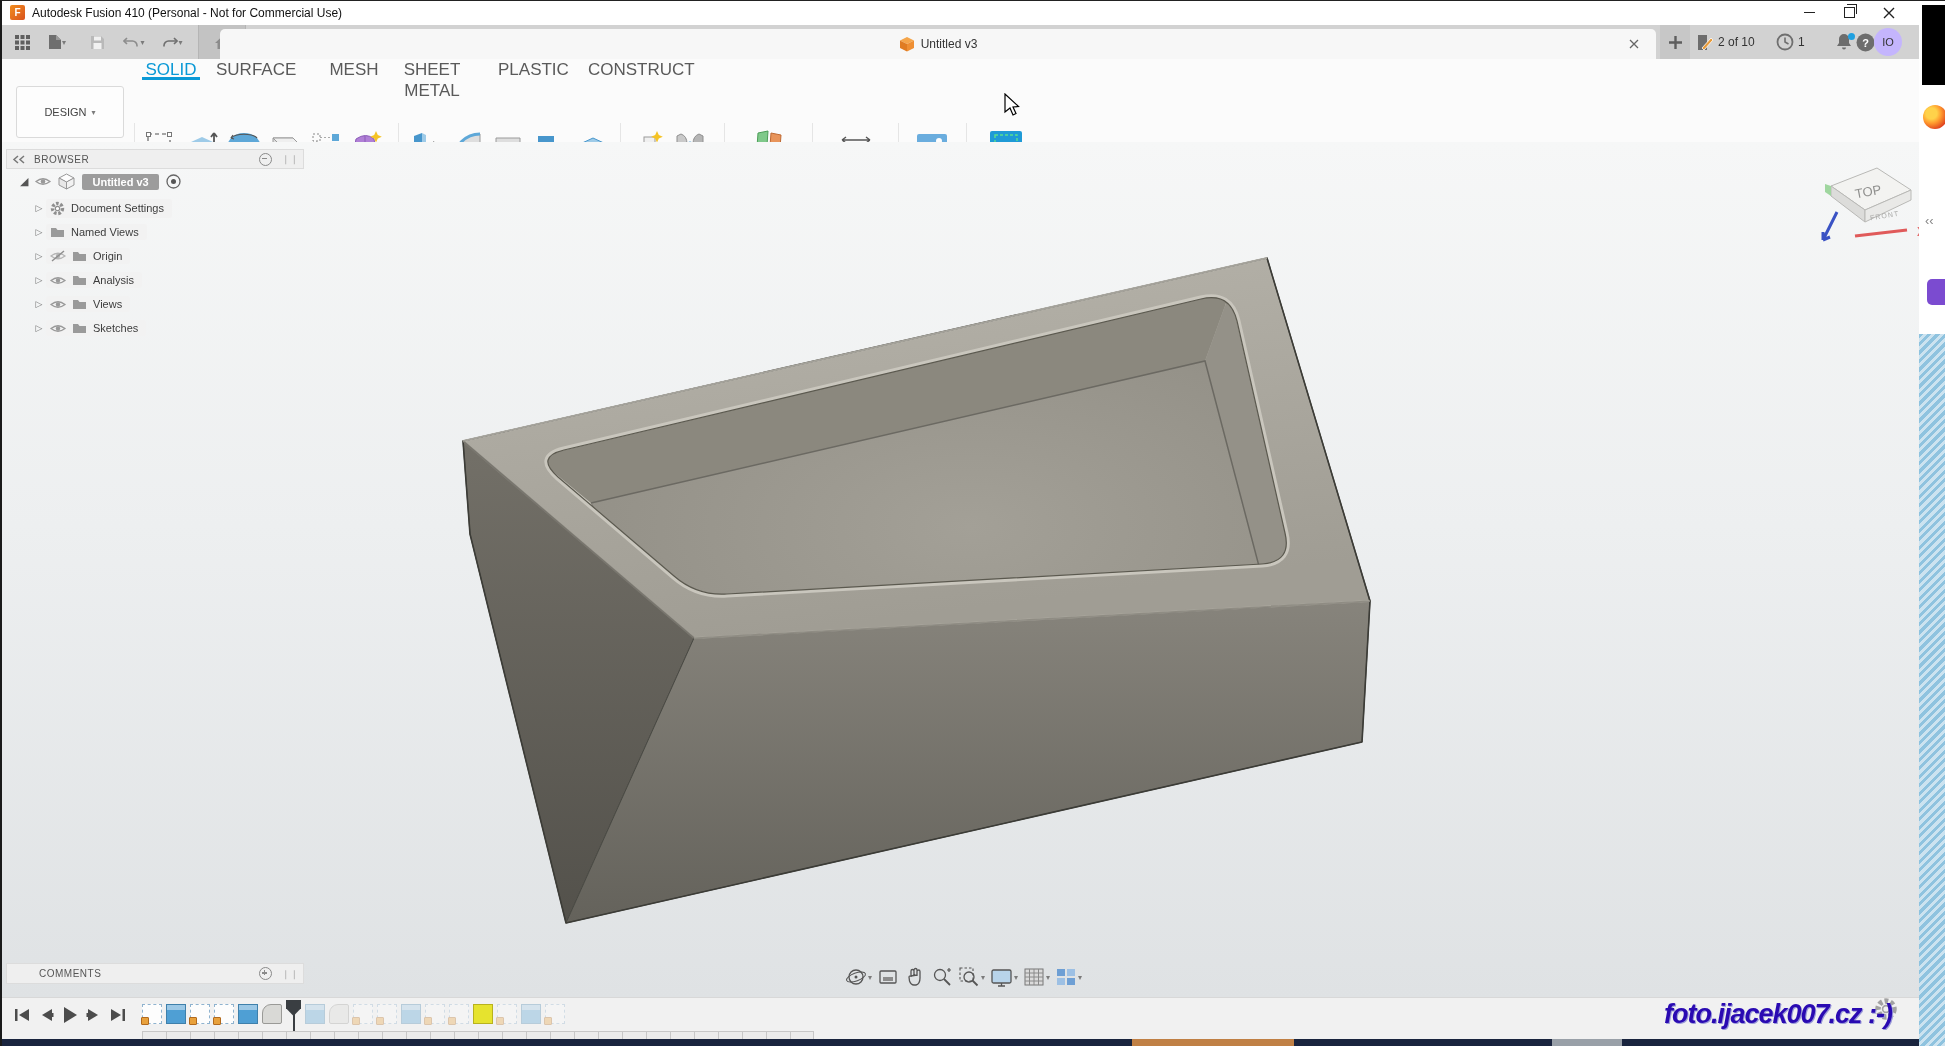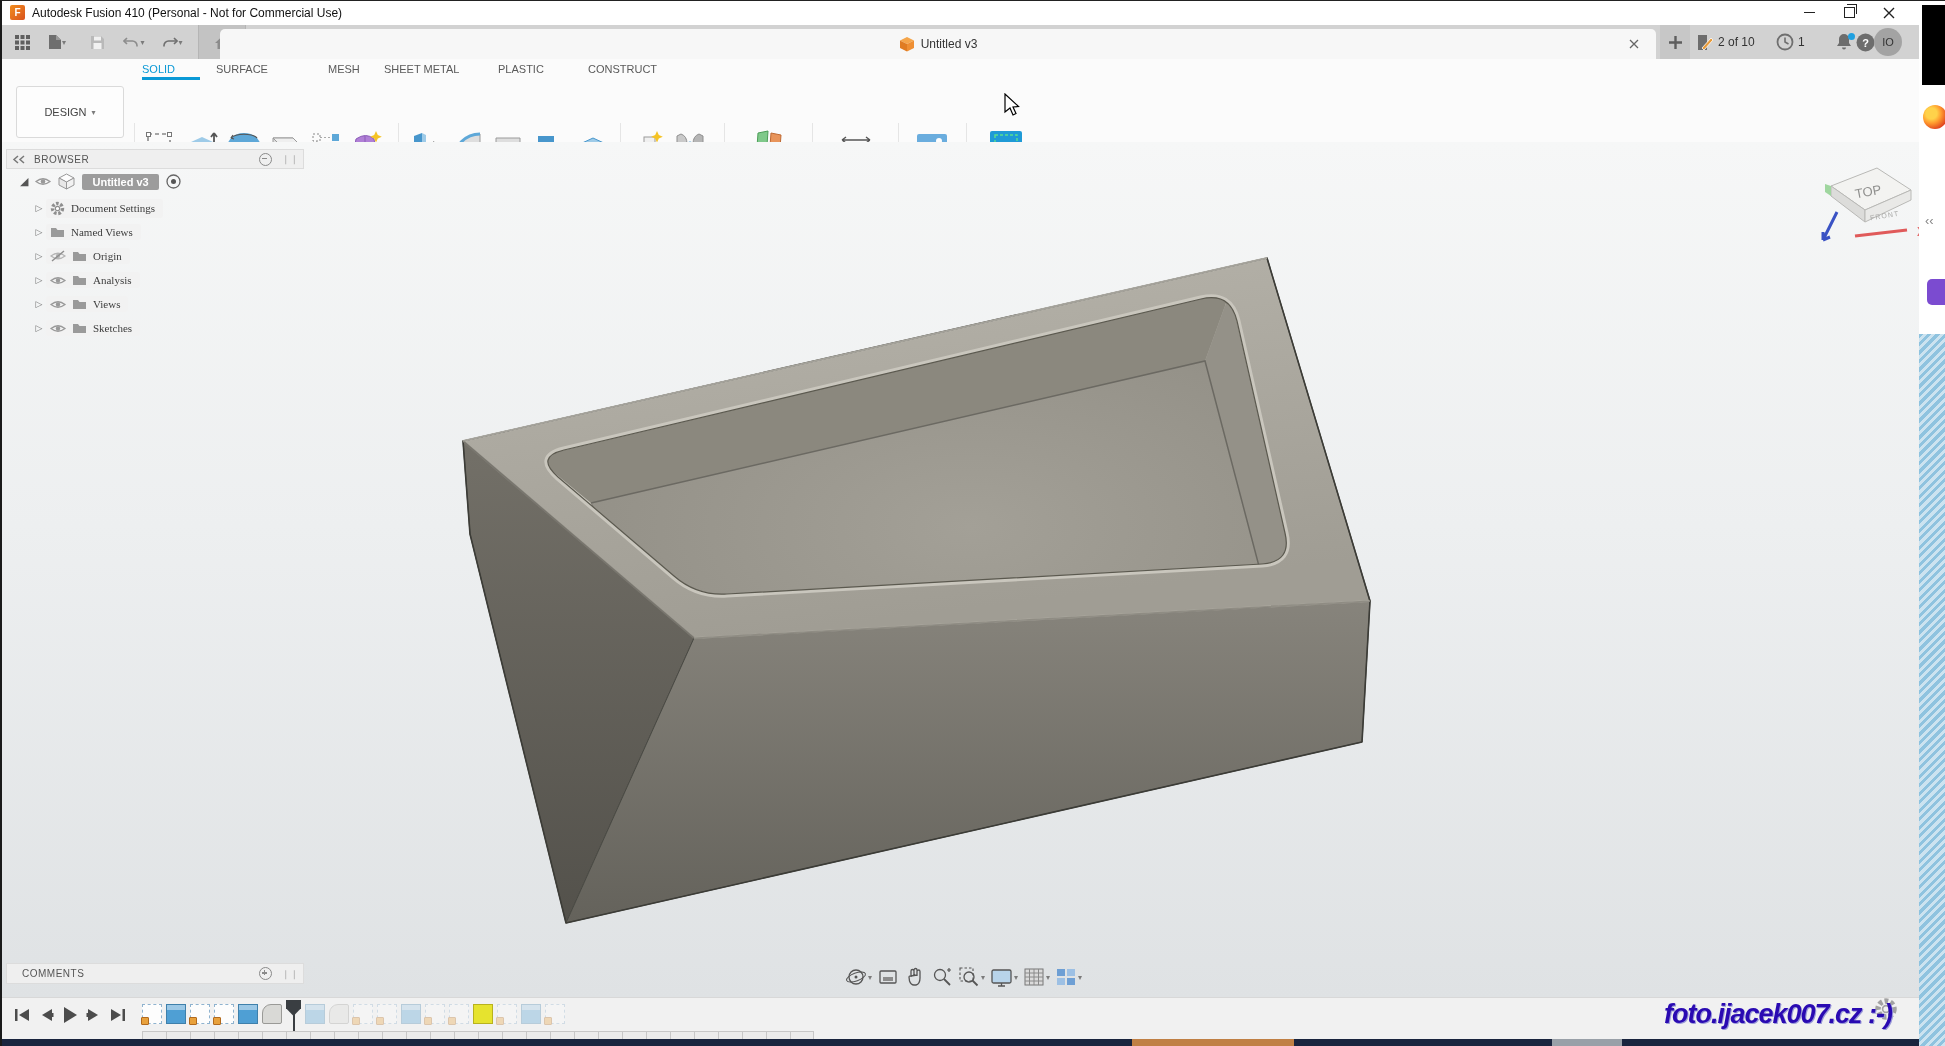--- a/index.html
+++ b/index.html
@@ -19,26 +19,26 @@
 
   
   #tabbar{position:absolute;left:0;top:24px;width:1917px;height:34px;background:#d2d2d2;}
   .qat{position:absolute;top:0;height:34px;display:flex;align-items:center;justify-content:center;}
   .caret{font-size:8px;color:#7b7b7b;}
   #home-btn{left:196px;width:46px;background:#c3c3c3;border-left:1px solid #b5b5b5;border-right:1px solid #b5b5b5;}
   #active-tab{position:absolute;left:218px;top:4px;width:1436px;height:30px;background:#f7f7f7;border-radius:5px 5px 0 0;display:flex;align-items:center;justify-content:center;gap:6px;font-size:12px;color:#333;}
   #tab-close{position:absolute;right:14px;top:7px;width:16px;height:16px;display:flex;align-items:center;justify-content:center;}
   #new-tab-btn{position:absolute;left:1658px;top:0;width:30px;height:34px;background:#c7c7c7;display:flex;align-items:center;justify-content:center;}
   .statusitem{position:absolute;top:0;height:34px;display:flex;align-items:center;gap:4px;font-size:12px;color:#333;}
-  #avatar{position:absolute;left:1872px;top:3px;width:28px;height:28px;border-radius:50%;background:#a3a3a3;display:flex;align-items:center;justify-content:center;font-size:11px;color:#333;}
+  #avatar{position:absolute;left:1872px;top:3px;width:28px;height:28px;border-radius:50%;background:#c4b5fd;display:flex;align-items:center;justify-content:center;font-size:11px;color:#333;}
   #bell-dot{position:absolute;left:14px;top:8px;width:7px;height:7px;border-radius:50%;background:#1fa0e0;}
 
   
   #ribbon{position:absolute;left:0;top:58px;width:1917px;height:83px;background:#fbfbfb;border-bottom:1px solid #d2d2d2;}
-  .rtab{position:absolute;top:0;height:21px;line-height:21px;font-size:11px;color:#5a5a5a;}
+  .rtab{position:absolute;top:0;height:21px;line-height:21px;font-size:17px;color:#5a5a5a;text-align:center;}
   .rtab.active{color:#0a99d6;}
   #tab-underline{position:absolute;left:140px;top:18px;width:58px;height:3px;background:#0a99d6;}
   #design-btn{position:absolute;left:14px;top:27px;width:106px;height:50px;border:1px solid #dadada;border-radius:3px;background:#fdfdfd;display:flex;align-items:center;justify-content:center;gap:5px;font-size:11px;color:#444;}
   .ric{position:absolute;top:68px;width:36px;height:40px;display:flex;align-items:center;justify-content:center;}
   .glabel{position:absolute;top:122px;height:14px;font-size:10px;color:#666;display:flex;align-items:center;justify-content:center;gap:3px;white-space:nowrap;}
   .rsep{position:absolute;top:64px;width:1px;height:68px;background:#e5e5e5;}
 
   
   #canvas{position:absolute;left:0;top:141px;width:1917px;height:855px;background:linear-gradient(180deg,#f6f7f7 0%,#edeff0 45%,#dfe2e4 100%);}
 
@@ -46,21 +46,21 @@
   #browser-header{position:absolute;left:4px;top:7px;width:296px;height:18px;background:#efefef;border:1px solid #dcdcdc;display:flex;align-items:center;font-size:10px;color:#555;}
   #comments-header{position:absolute;left:4px;top:821px;width:296px;height:19px;background:#efefef;border:1px solid #dcdcdc;display:flex;align-items:center;font-size:10px;color:#555;}
   .grip{margin-left:6px;color:#aaa;font-size:9px;letter-spacing:1px;}
   .hdr-right{margin-left:auto;display:flex;align-items:center;gap:4px;margin-right:4px;}
   .circbtn{width:11px;height:11px;border:1.2px solid #8a8a8a;border-radius:50%;position:relative;}
   .circbtn.minus::after{content:"";position:absolute;left:2px;top:4.2px;width:5px;height:1.4px;background:#8a8a8a;}
   .circbtn.plus::after{content:"";position:absolute;left:2px;top:4.2px;width:5px;height:1.4px;background:#8a8a8a;}
   .circbtn.plus::before{content:"";position:absolute;left:4.2px;top:2px;width:1.4px;height:5px;background:#8a8a8a;}
   .brow{position:absolute;height:22px;display:flex;align-items:center;font-size:11px;color:#3c3c3c;}
   .brow .tri{width:14px;text-align:center;color:#777;font-size:9px;}
-  .brow .pill{display:flex;align-items:center;gap:6px;background:#f2f2f2;border-radius:2px;padding:2px 8px 2px 4px;font-family:Liberation Serif, serif;}
+  .brow .pill{display:flex;align-items:center;gap:6px;background:#f2f2f2;border-radius:2px;padding:2px 8px 2px 4px;}
   #root-label{background:#9c9c9c;color:#fff;font-weight:bold;font-size:11px;border-radius:2px;padding:2px 10px;}
   .rootrow{position:absolute;display:flex;align-items:center;gap:7px;}
 
   
   #viewcube{position:absolute;left:1805px;top:14px;width:125px;height:100px;}
 
   
   #navbar{position:absolute;left:843px;top:820px;height:30px;display:flex;align-items:center;gap:5px;}
   .nbtn{display:flex;align-items:center;gap:1px;}
 
@@ -558,21 +558,21 @@
             <circle cx="8" cy="5.5" r="2.2" fill="#999"></circle>
           </svg>
       <svg width="15" height="12">
             <path d="M1,2 h5 l1.5,2 H14 v7 H1 Z" fill="#9a9a9a"></path>
           </svg>
       <span>Sketches</span>
         </span>
     </div>
 
     <div id="comments-header">
-      <span style="margin-left:15px;letter-spacing:0.5px">COMMENTS</span>
+      <span style="margin-left:32px;letter-spacing:0.5px">COMMENTS</span>
       <div class="hdr-right">
           <div class="circbtn plus"></div>
           <span class="grip">❘❘</span>
         </div>
     </div>
 
     <div id="navbar">
       <div class="nbtn">
         <svg width="22" height="22">
             <circle cx="11" cy="11" r="7" fill="none" stroke="#555" stroke-width="1.3"></circle>

